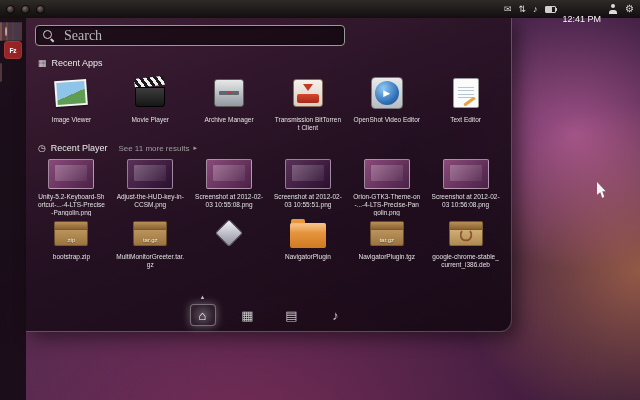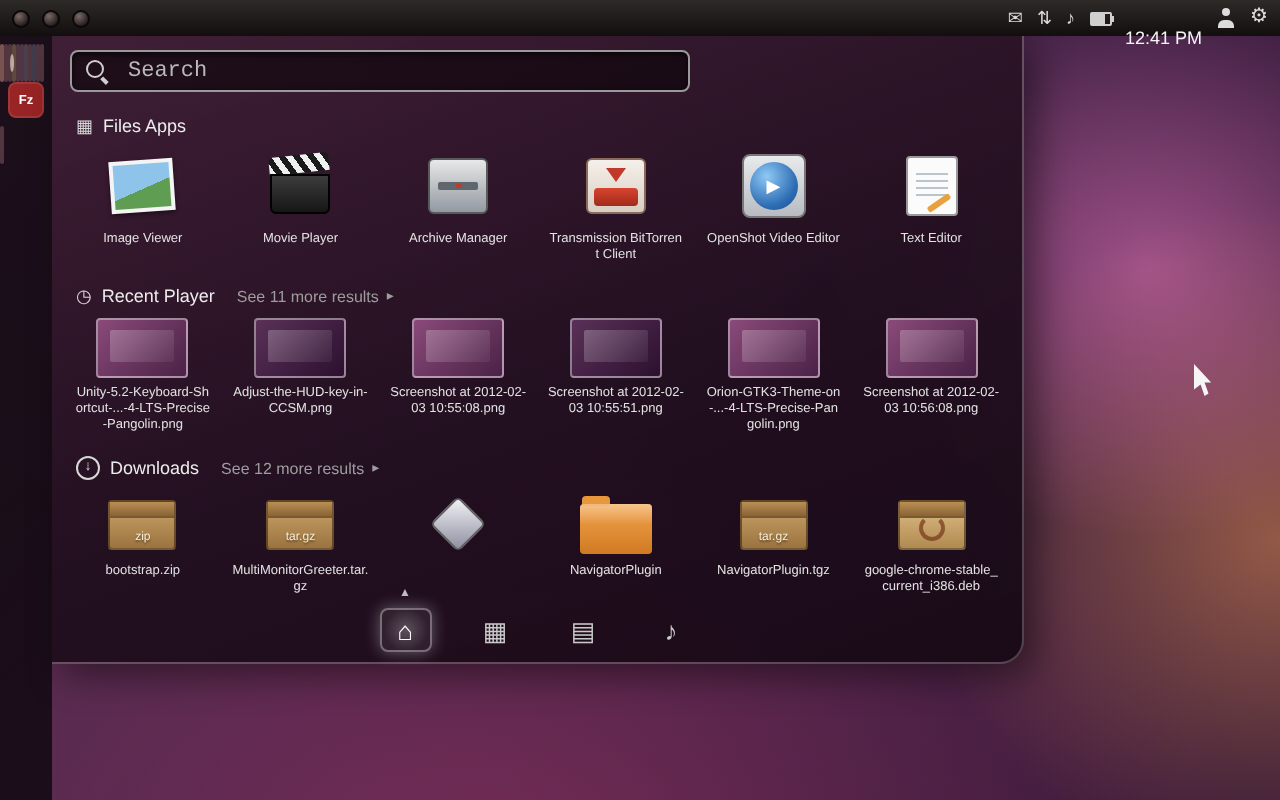--- a/index.html
+++ b/index.html
@@ -53,21 +53,21 @@
     border-right:1px solid rgba(255,255,255,.22);border-bottom:1px solid rgba(255,255,255,.22);
     border-radius:0 0 12px 0;box-shadow:6px 6px 18px rgba(0,0,0,.45);}
 
   .searchbar{margin:7px 9px 0;height:21px;width:310px;box-sizing:border-box;cursor:text;
     border:1px solid #9a9a9a;border-radius:4px;background:rgba(5,2,6,.55);
     display:flex;align-items:center;padding:0 7px;gap:7px;box-shadow:inset 0 1px 3px rgba(0,0,0,.7);}
   .mag{position:relative;width:12px;height:12px;flex:0 0 auto;}
   .mag::before{content:"";position:absolute;left:0;top:0;width:7px;height:7px;border:1.5px solid #cfcfcf;border-radius:50%;}
   .mag::after{content:"";position:absolute;left:8px;top:8px;width:4px;height:1.5px;background:#cfcfcf;
     transform:rotate(45deg);transform-origin:left center;}
-  .searchbar input{background:transparent;border:none;outline:none;color:#eee;font-size:11px;width:100%;font-family:Liberation Mono, monospace;}
+  .searchbar input{background:transparent;border:none;outline:none;color:#eee;font-size:14px;width:100%;font-family:Liberation Serif, serif;}
   .searchbar input::placeholder{color:#b9b9b9;}
 
   .sec-head{display:flex;align-items:center;gap:5px;margin:12px 12px 5px;color:#ececec;font-size:9px;}
   .sec-ico{font-size:9px;color:#d8d8d8;line-height:1;}
   .sec-ico.circ{width:10px;height:10px;border:1px solid #d8d8d8;border-radius:50%;font-size:7px;
     line-height:10px;text-align:center;}
   .more{margin-left:6px;color:#9d9d9d;font-size:8px;display:flex;gap:4px;align-items:flex-start;cursor:pointer;}
   .more .arr{font-size:7px;}
 
   .row{display:grid;grid-template-columns:repeat(6,1fr);padding:0 6px;}
@@ -193,21 +193,21 @@
 
 <div class="dash">
 
   <div class="searchbar">
     <span class="mag"></span>
     <input placeholder="Search" style="">
   </div>
 
   <div class="sec-head">
     <span class="sec-ico">▦</span>
-    <span>Files Apps</span>
+    <span>Recent Apps</span>
   </div>
   <div class="row apps">
     <div class="cell">
       <div class="ibox">
           <div class="ic-photo">
             <div class="inner"></div>
           </div>
         </div>
       <div class="cell-label">Image Viewer</div>
     </div>
@@ -290,28 +290,20 @@
       <div class="cell-label">Orion-GTK3-Theme-on-...-4-LTS-Precise-Pangolin.png</div>
     </div>
     <div class="cell">
       <div class="ibox">
           <div class="thumb"></div>
         </div>
       <div class="cell-label">Screenshot at 2012-02-03 10:56:08.png</div>
     </div>
   </div>
 
-  <div class="sec-head">
-    <span class="sec-ico circ">↓</span>
-    <span>Downloads</span>
-    <span class="more">
-      <span>See 12 more results</span>
-      <span class="arr">▸</span>
-    </span>
-  </div>
   <div class="row dl">
     <div class="cell">
       <div class="ibox">
           <div class="box">
             <span class="badge">zip</span>
           </div>
         </div>
       <div class="cell-label">bootstrap.zip</div>
     </div>
     <div class="cell">

